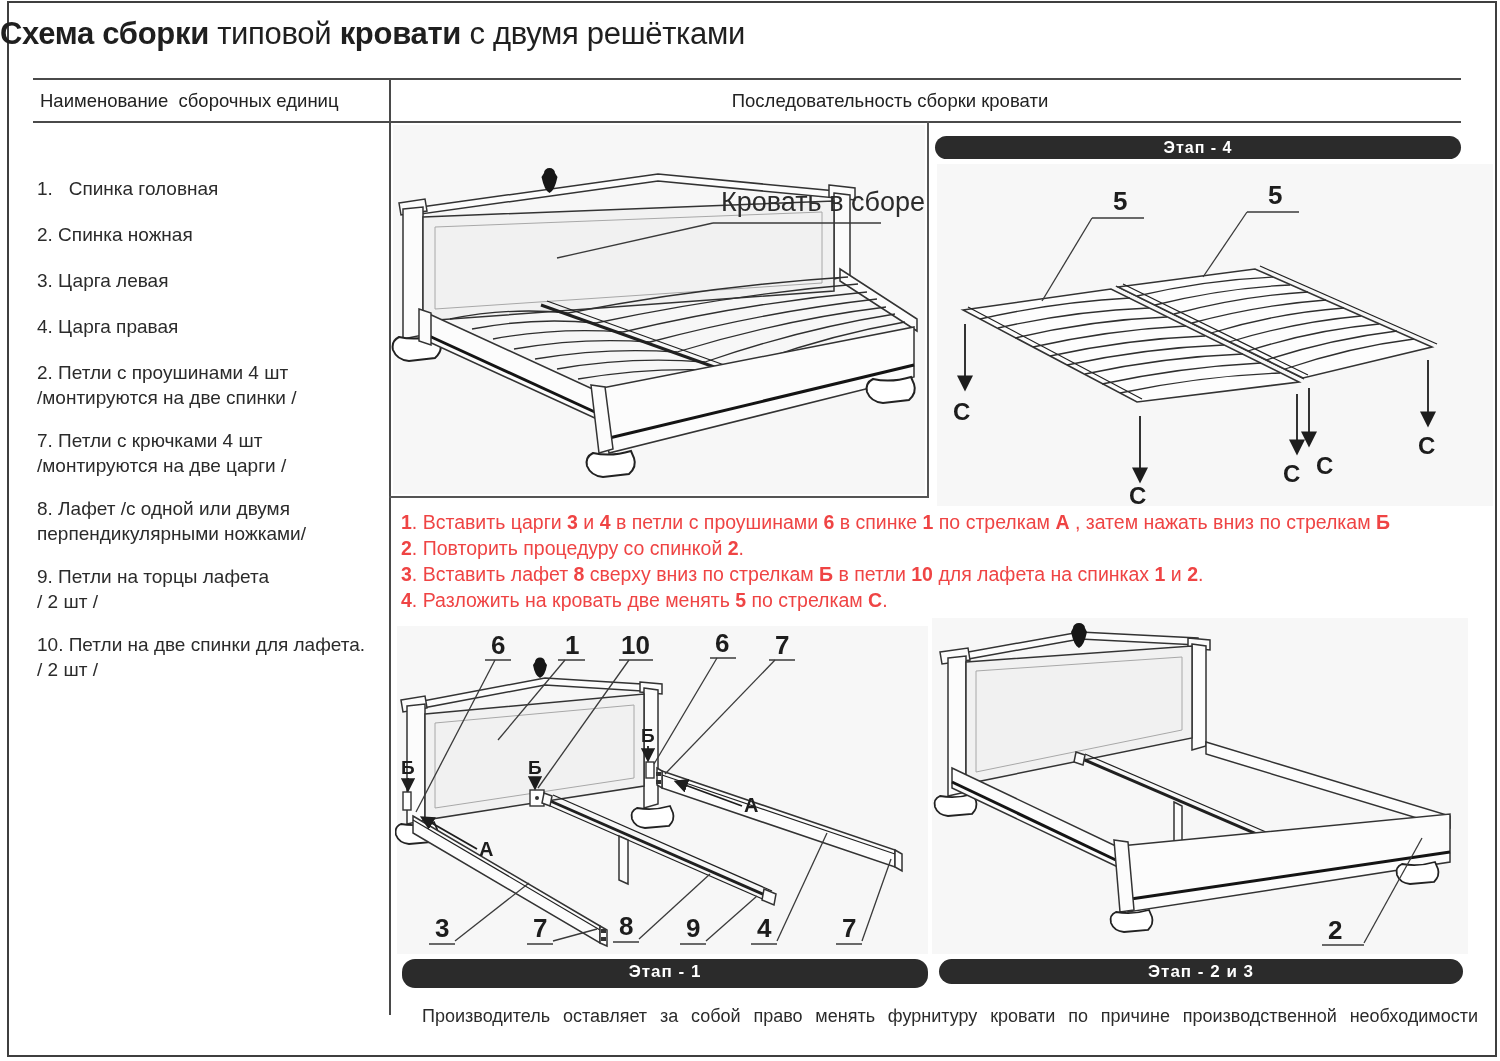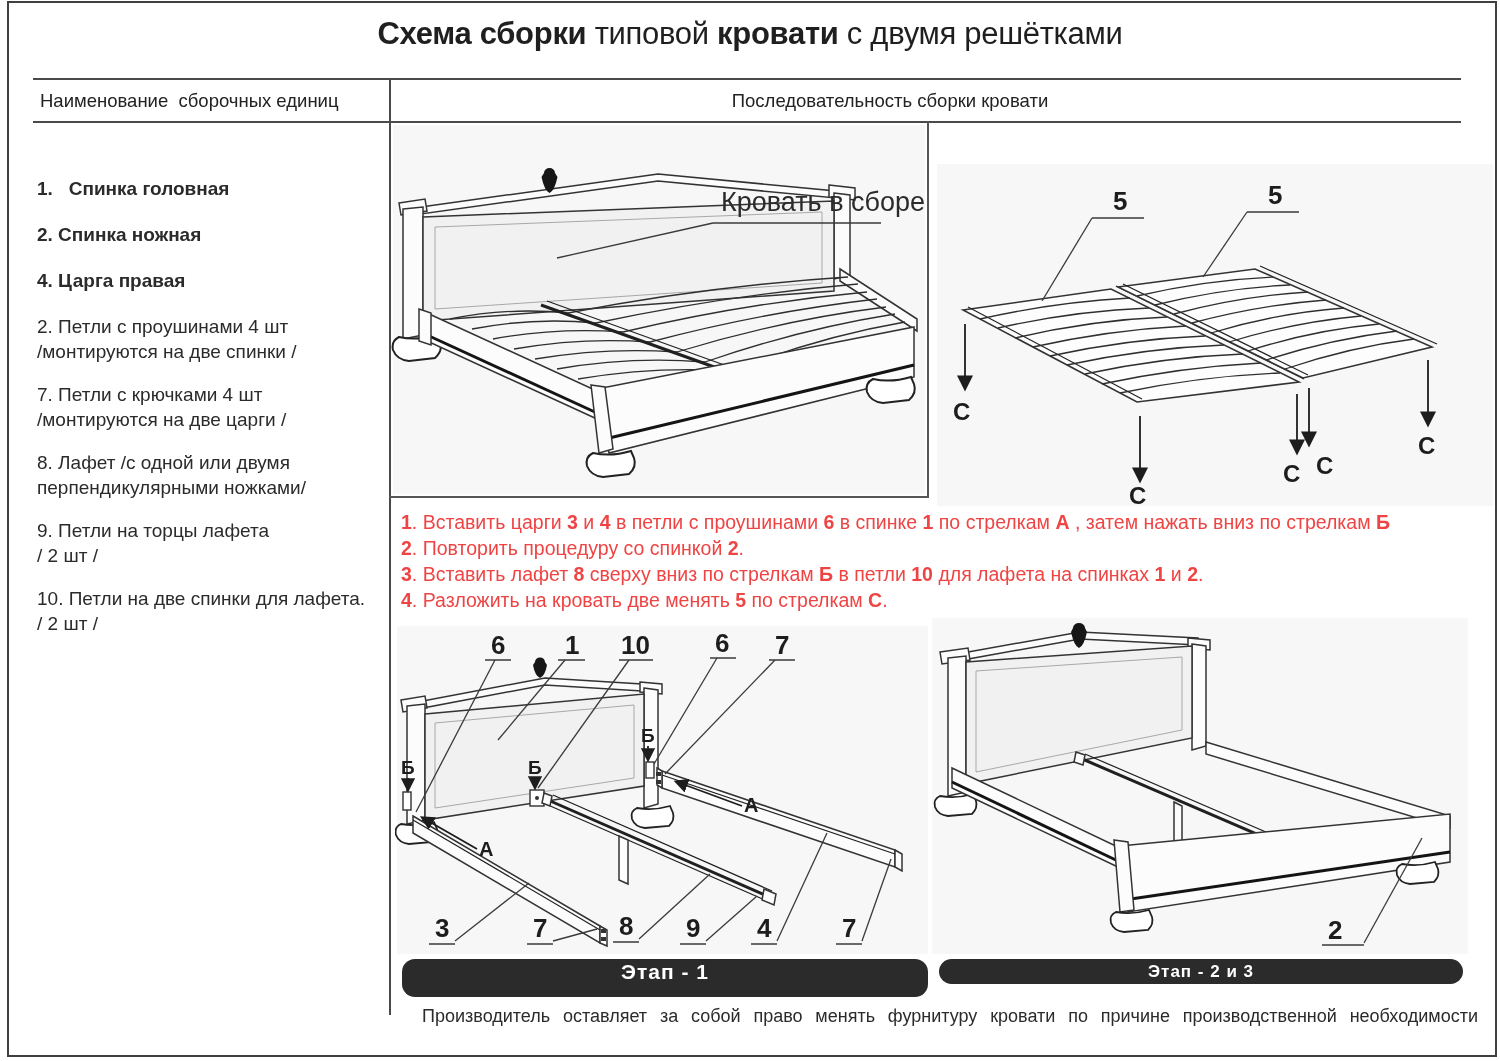--- a/index.html
+++ b/index.html
@@ -2,38 +2,38 @@
 <html><head>
 <meta charset="utf-8">
 <style>
   html,body{margin:0;padding:0;background:#ffffff;}
   .page{
     position:relative;width:1500px;height:1061px;background:#ffffff;
     font-family:"Liberation Sans","DejaVu Sans",sans-serif;color:#2b2b2b;overflow:hidden;
   }
   .abs{position:absolute;}
   .outer-border{left:7px;top:1px;width:1486px;height:1052px;border:2px solid #3f3f3f;}
-  .title{left:0;right:0;top:16px;text-align:center;font-size:31px;letter-spacing:-0.3px;color:#1f1f1f;}
+  .title{left:0;right:0;top:16px;font-size:31px;letter-spacing:-0.3px;color:#1f1f1f;}
   .title b{font-weight:700;}
   .hrule{background:#4a4a4a;height:2px;}
   .rule-a{left:33px;top:78px;width:1428px;}
   .rule-b{left:33px;top:121px;width:1428px;}
   .vsep{left:389px;top:78px;width:2px;height:937px;background:#4a4a4a;}
   .box-right{left:927px;top:121px;width:2px;height:377px;background:#555;}
   .box-bottom{left:389px;top:496px;width:540px;height:2px;background:#555;}
   .col-header{font-size:18.5px;color:#222;white-space:pre;}
   .left-header{left:40px;top:90px;}
   .right-header{left:640px;top:90px;width:500px;text-align:center;white-space:normal;}
   .parts-list{left:37px;top:176px;width:350px;font-size:19px;line-height:25px;color:#2b2b2b;}
   .part-item{white-space:pre-wrap;}
-  .mb21{margin-bottom:21px;font-weight:bold;} .mb15{margin-bottom:15px;} .mb18{margin-bottom:18px;}
+  .mb21{margin-bottom:21px;} .mb15{margin-bottom:15px;} .mb18{margin-bottom:18px;}
   .badge{background:#2b2b2b;border-radius:13px;color:#fff;font-weight:700;
          text-align:center;letter-spacing:1px;}
   .badge-stage4{left:935px;top:136px;width:526px;height:23px;font-size:16px;line-height:23px;border-radius:12px;}
-  .badge-stage1{left:402px;top:959px;width:526px;height:38px;font-size:21px;line-height:25px;}
+  .badge-stage1{left:402px;top:959px;width:526px;height:29px;font-size:17px;line-height:25px;}
   .badge-stage23{left:939px;top:959px;width:524px;height:25px;font-size:17px;line-height:25px;}
   .instructions{left:401px;top:509px;width:1060px;font-size:19.5px;line-height:26px;color:#ef4444;}
   .instructions b{font-weight:700;}
   .footnote{left:402px;top:1006px;width:1056px;font-size:18px;color:#2b2b2b;
             text-align:justify;text-align-last:justify;word-spacing:5px;margin-left:20px;}
   svg{display:block;}
   .plate{fill:#f7f7f7;}
   text.callout{font-family:"Liberation Sans","DejaVu Sans",sans-serif;font-weight:700;fill:#1d1d1d;}
   text.bedlabel{font-family:"Liberation Sans","DejaVu Sans",sans-serif;font-weight:400;fill:#2b2b2b;}
   .ln{stroke:#3a3a3a;stroke-width:1.5;fill:none;}
@@ -64,20 +64,21 @@
   <div class="abs vsep"></div>
   <div class="abs box-right"></div>
   <div class="abs box-bottom"></div>
 
   <div class="abs col-header right-header">Последовательность сборки кровати</div>
   <div class="abs col-header left-header">Наименование  сборочных единиц</div>
 
   <div class="abs parts-list">
     <div class="part-item mb21">1.   Спинка головная</div>
     <div class="part-item mb21">2. Спинка ножная</div>
+    <div class="part-item mb21">3. Царга левая</div>
     <div class="part-item mb21">4. Царга правая</div>
     <div class="part-item mb18">2. Петли с проушинами 4 шт
 /монтируются на две спинки /</div>
     <div class="part-item mb18">7. Петли с крючками 4 шт
 /монтируются на две царги /</div>
     <div class="part-item mb18">8. Лафет /с одной или двумя
 перпендикулярными ножками/</div>
     <div class="part-item mb18">9. Петли на торцы лафета
 / 2 шт /</div>
     <div class="part-item">10. Петли на две спинки для лафета.
@@ -199,20 +200,21 @@
       <text class="callout" x="194" y="342" font-size="24">С</text>
       <line class="arrow" x1="362" y1="232" x2="362" y2="290" marker-end="url(#arw4)"></line>
       <text class="callout" x="348" y="320" font-size="24">С</text>
       <line class="arrow" x1="374" y1="226" x2="374" y2="282" marker-end="url(#arw4)"></line>
       <text class="callout" x="381" y="312" font-size="24">С</text>
       <line class="arrow" x1="493" y1="198" x2="493" y2="262" marker-end="url(#arw4)"></line>
       <text class="callout" x="483" y="292" font-size="24">С</text>
     </g>
   </svg>
 
+  <div class="abs badge badge-stage4">Этап -  4</div>
 
   <div class="abs instructions">
     <div><b>1</b><span>. Вставить царги </span><b>3</b><span> и </span><b>4</b><span> в петли с проушинами </span><b>6</b><span> в спинке </span><b>1</b><span> по стрелкам </span><b>А</b><span> , затем нажать вниз по стрелкам </span><b>Б</b></div>
     <div><b>2</b><span>. Повторить процедуру со спинкой </span><b>2</b><span>.</span></div>
     <div><b>3</b><span>. Вставить лафет </span><b>8</b><span> сверху вниз по стрелкам </span><b>Б</b><span> в петли </span><b>10</b><span> для лафета на спинках </span><b>1</b><span> и </span><b>2</b><span>.</span></div>
     <div><b>4</b><span>. Разложить на кровать две менять </span><b>5</b><span>  по стрелкам </span><b>С</b><span>.</span></div>
   </div>
 
   <svg class="abs" style="left:395px;top:624px;" width="535" height="332" viewBox="0 0 535 332">
     <defs>

